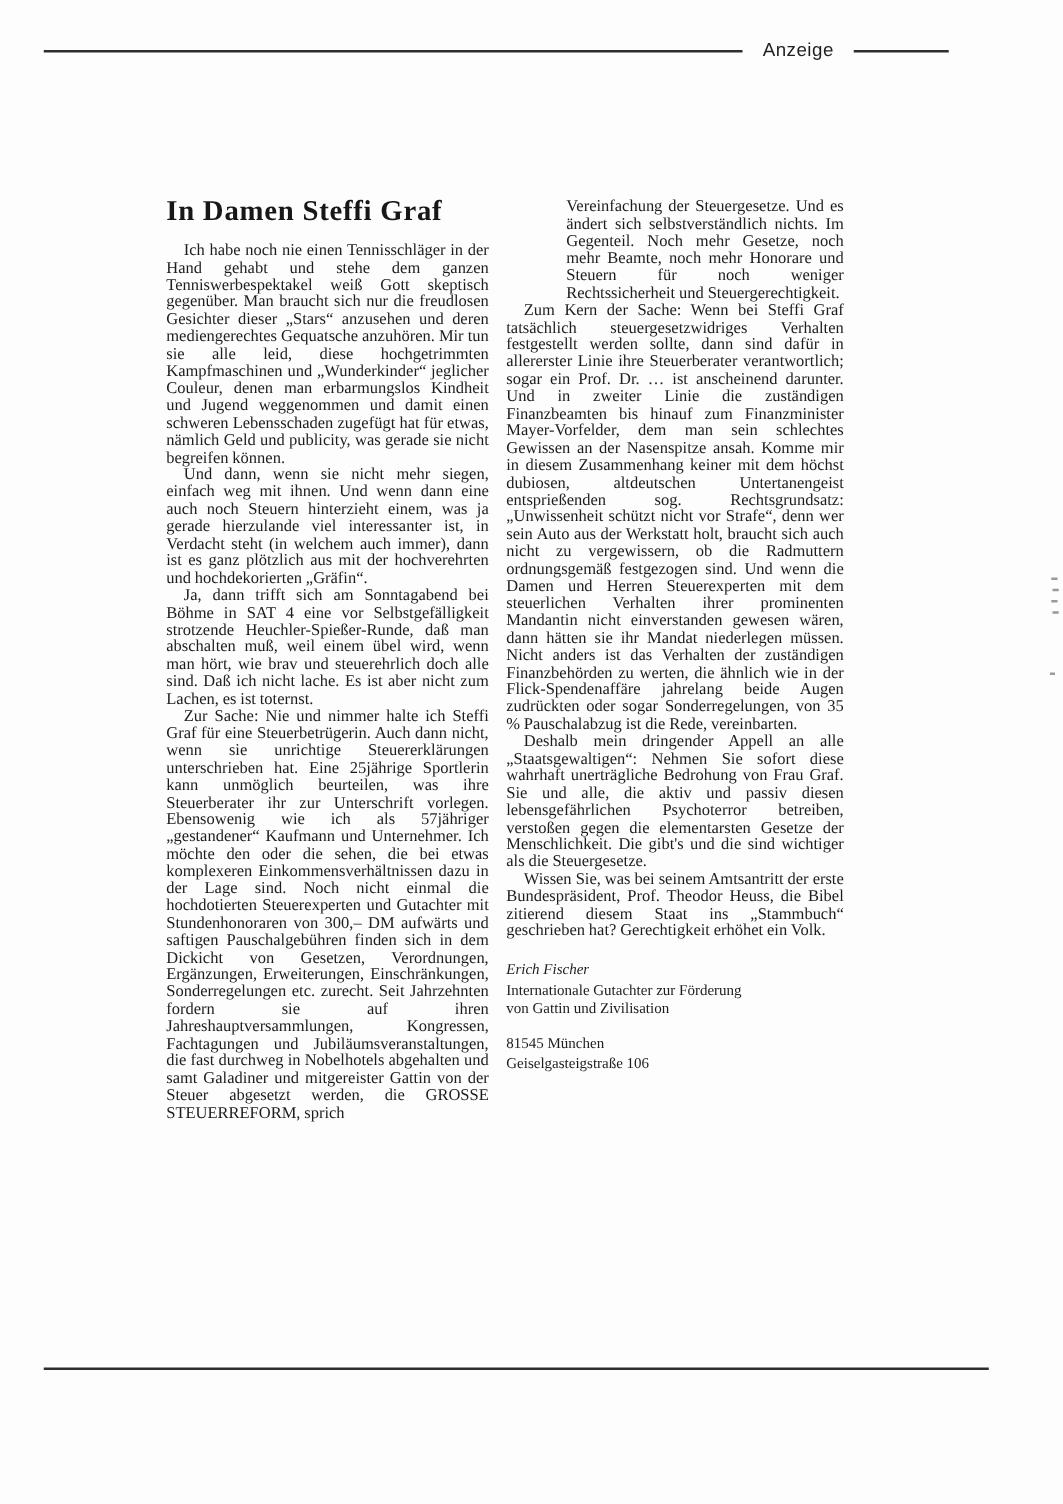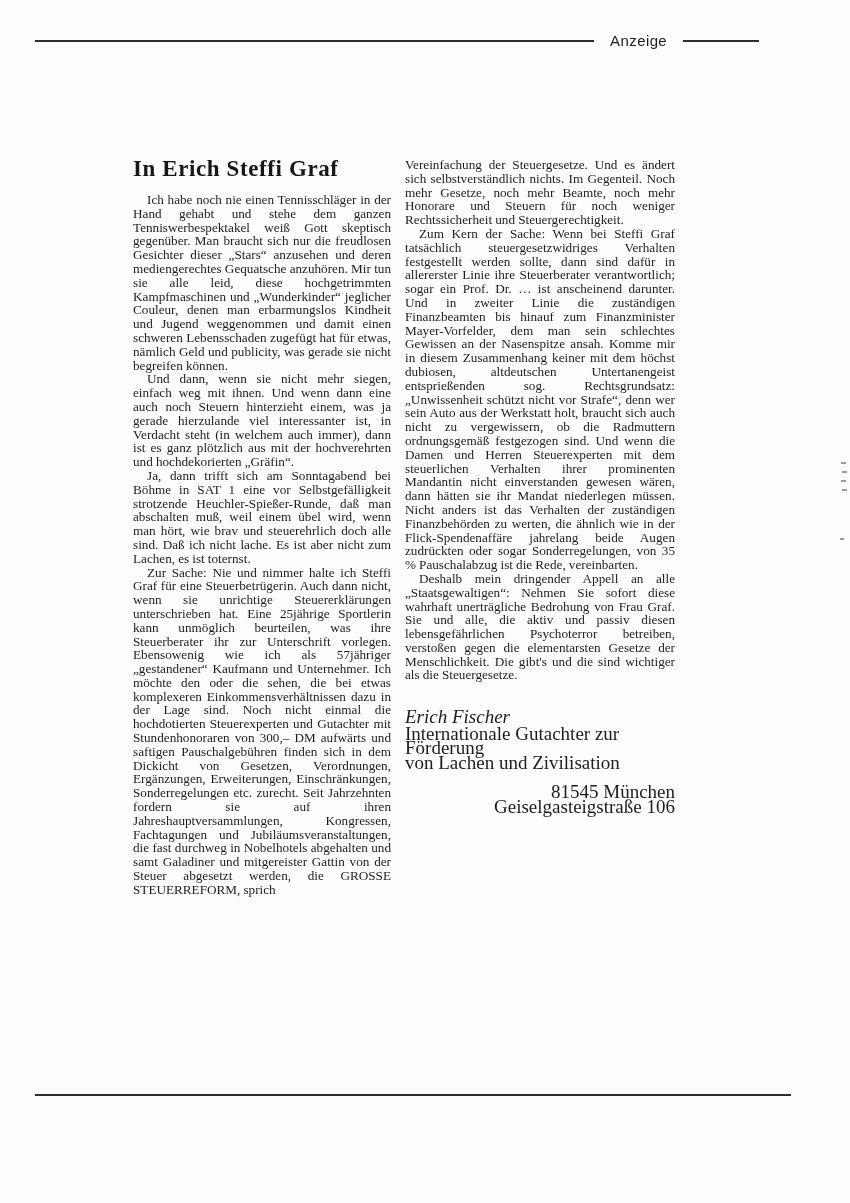--- a/index.html
+++ b/index.html
@@ -65,34 +65,34 @@
   p.body {
     font-size: 13.2px;
     line-height: 13.8px;
     text-align: justify;
     margin: 0;
     text-indent: 14px;
     hyphens: auto;
     -webkit-hyphens: auto;
     word-spacing: -0.2px;
   }
-  p.body.no-indent { text-indent: 0; }
+  p.body.no-indent { text-indent: 0; margin-left: 48px; }
 
   
   .signature {
-    margin-top: 28px;
-    font-size: 19px;
+    margin-top: 17px;
+    font-size: 12px;
     line-height: 14.6px;
   }
   .sig-name {
     font-style: italic;
     margin: 0 0 2px 0;
   }
   .sig-org { margin: 0; }
-  .sig-addr { margin: 0; line-height: 15.6px; text-align: right; }
+  .sig-addr { margin: 0; line-height: 15.6px; }
   .addr-block { margin-top: 13px; }
 
   
   .bottom-rule {
     position: absolute;
     left: 35px;
     top: 1094px;
     width: 756px;
     height: 0;
     border-top: 2px solid #2e2e2e;
@@ -118,36 +118,37 @@
 
   <div class="masthead">
     <div class="rule-seg left"></div>
     <div class="anzeige-label">Anzeige</div>
     <div class="rule-seg right"></div>
   </div>
 
   <div class="columns">
 
     <div class="col-left">
-      <h1 class="article-title">In Erich Steffi Graf</h1>
+      <h1 class="article-title">In Damen Steffi Graf</h1>
       <p class="body">Ich habe noch nie einen Tennisschläger in der Hand gehabt und stehe dem ganzen Tenniswerbespektakel weiß Gott skeptisch gegenüber. Man braucht sich nur die freudlosen Gesichter dieser „Stars“ anzusehen und deren mediengerechtes Gequatsche anzuhören. Mir tun sie alle leid, diese hochgetrimmten Kampfmaschinen und „Wunderkinder“ jeglicher Couleur, denen man erbarmungslos Kindheit und Jugend weggenommen und damit einen schweren Lebensschaden zugefügt hat für etwas, nämlich Geld und publicity, was gerade sie nicht begreifen können.</p>
       <p class="body">Und dann, wenn sie nicht mehr siegen, einfach weg mit ihnen. Und wenn dann eine auch noch Steuern hinterzieht einem, was ja gerade hierzulande viel interessanter ist, in Verdacht steht (in welchem auch immer), dann ist es ganz plötzlich aus mit der hochverehrten und hochdekorierten „Gräfin“.</p>
-      <p class="body">Ja, dann trifft sich am Sonntagabend bei Böhme in SAT 1 eine vor Selbstgefälligkeit strotzende Heuchler-Spießer-Runde, daß man abschalten muß, weil einem übel wird, wenn man hört, wie brav und steuerehrlich doch alle sind. Daß ich nicht lache. Es ist aber nicht zum Lachen, es ist toternst.</p>
+      <p class="body">Ja, dann trifft sich am Sonntagabend bei Böhme in SAT 4 eine vor Selbstgefälligkeit strotzende Heuchler-Spießer-Runde, daß man abschalten muß, weil einem übel wird, wenn man hört, wie brav und steuerehrlich doch alle sind. Daß ich nicht lache. Es ist aber nicht zum Lachen, es ist toternst.</p>
       <p class="body">Zur Sache: Nie und nimmer halte ich Steffi Graf für eine Steuerbetrügerin. Auch dann nicht, wenn sie unrichtige Steuererklärungen unterschrieben hat. Eine 25jährige Sportlerin kann unmöglich beurteilen, was ihre Steuerberater ihr zur Unterschrift vorlegen. Ebensowenig wie ich als 57jähriger „gestandener“ Kaufmann und Unternehmer. Ich möchte den oder die sehen, die bei etwas komplexeren Einkommensverhältnissen dazu in der Lage sind. Noch nicht einmal die hochdotierten Steuerexperten und Gutachter mit Stundenhonoraren von 300,– DM aufwärts und saftigen Pauschalgebühren finden sich in dem Dickicht von Gesetzen, Verordnungen, Ergänzungen, Erweiterungen, Einschränkungen, Sonderregelungen etc. zurecht. Seit Jahrzehnten fordern sie auf ihren Jahreshauptversammlungen, Kongressen, Fachtagungen und Jubiläumsveranstaltungen, die fast durchweg in Nobelhotels abgehalten und samt Galadiner und mitgereister Gattin von der Steuer abgesetzt werden, die GROSSE STEUERREFORM, sprich</p>
     </div>
 
     <div class="col-right">
       <p class="body no-indent">Vereinfachung der Steuergesetze. Und es ändert sich selbstverständlich nichts. Im Gegenteil. Noch mehr Gesetze, noch mehr Beamte, noch mehr Honorare und Steuern für noch weniger Rechtssicherheit und Steuergerechtigkeit.</p>
       <p class="body">Zum Kern der Sache: Wenn bei Steffi Graf tatsächlich steuergesetzwidriges Verhalten festgestellt werden sollte, dann sind dafür in allererster Linie ihre Steuerberater verantwortlich; sogar ein Prof. Dr. … ist anscheinend darunter. Und in zweiter Linie die zuständigen Finanzbeamten bis hinauf zum Finanzminister Mayer-Vorfelder, dem man sein schlechtes Gewissen an der Nasenspitze ansah. Komme mir in diesem Zusammenhang keiner mit dem höchst dubiosen, altdeutschen Untertanengeist entsprießenden sog. Rechtsgrundsatz: „Unwissenheit schützt nicht vor Strafe“, denn wer sein Auto aus der Werkstatt holt, braucht sich auch nicht zu vergewissern, ob die Radmuttern ordnungsgemäß festgezogen sind. Und wenn die Damen und Herren Steuerexperten mit dem steuerlichen Verhalten ihrer prominenten Mandantin nicht einverstanden gewesen wären, dann hätten sie ihr Mandat niederlegen müssen. Nicht anders ist das Verhalten der zuständigen Finanzbehörden zu werten, die ähnlich wie in der Flick-Spendenaffäre jahrelang beide Augen zudrückten oder sogar Sonderregelungen, von 35 % Pauschalabzug ist die Rede, vereinbarten.</p>
       <p class="body">Deshalb mein dringender Appell an alle „Staatsgewaltigen“: Nehmen Sie sofort diese wahrhaft unerträgliche Bedrohung von Frau Graf. Sie und alle, die aktiv und passiv diesen lebensgefährlichen Psychoterror betreiben, verstoßen gegen die elementarsten Gesetze der Menschlichkeit. Die gibt's und die sind wichtiger als die Steuergesetze.</p>
+      <p class="body">Wissen Sie, was bei seinem Amtsantritt der erste Bundespräsident, Prof. Theodor Heuss, die Bibel zitierend diesem Staat ins „Stammbuch“ geschrieben hat? Gerechtigkeit erhöhet ein Volk.</p>
 
       <div class="signature">
         <p class="sig-name">Erich Fischer</p>
         <p class="sig-org">Internationale Gutachter zur Förderung</p>
-        <p class="sig-org">von Lachen und Zivilisation</p>
+        <p class="sig-org">von Gattin und Zivilisation</p>
         <div class="addr-block">
           <p class="sig-addr">81545 München</p>
           <p class="sig-addr">Geiselgasteigstraße 106</p>
         </div>
       </div>
     </div>
 
   </div>
 
   <div class="bottom-rule"></div>

